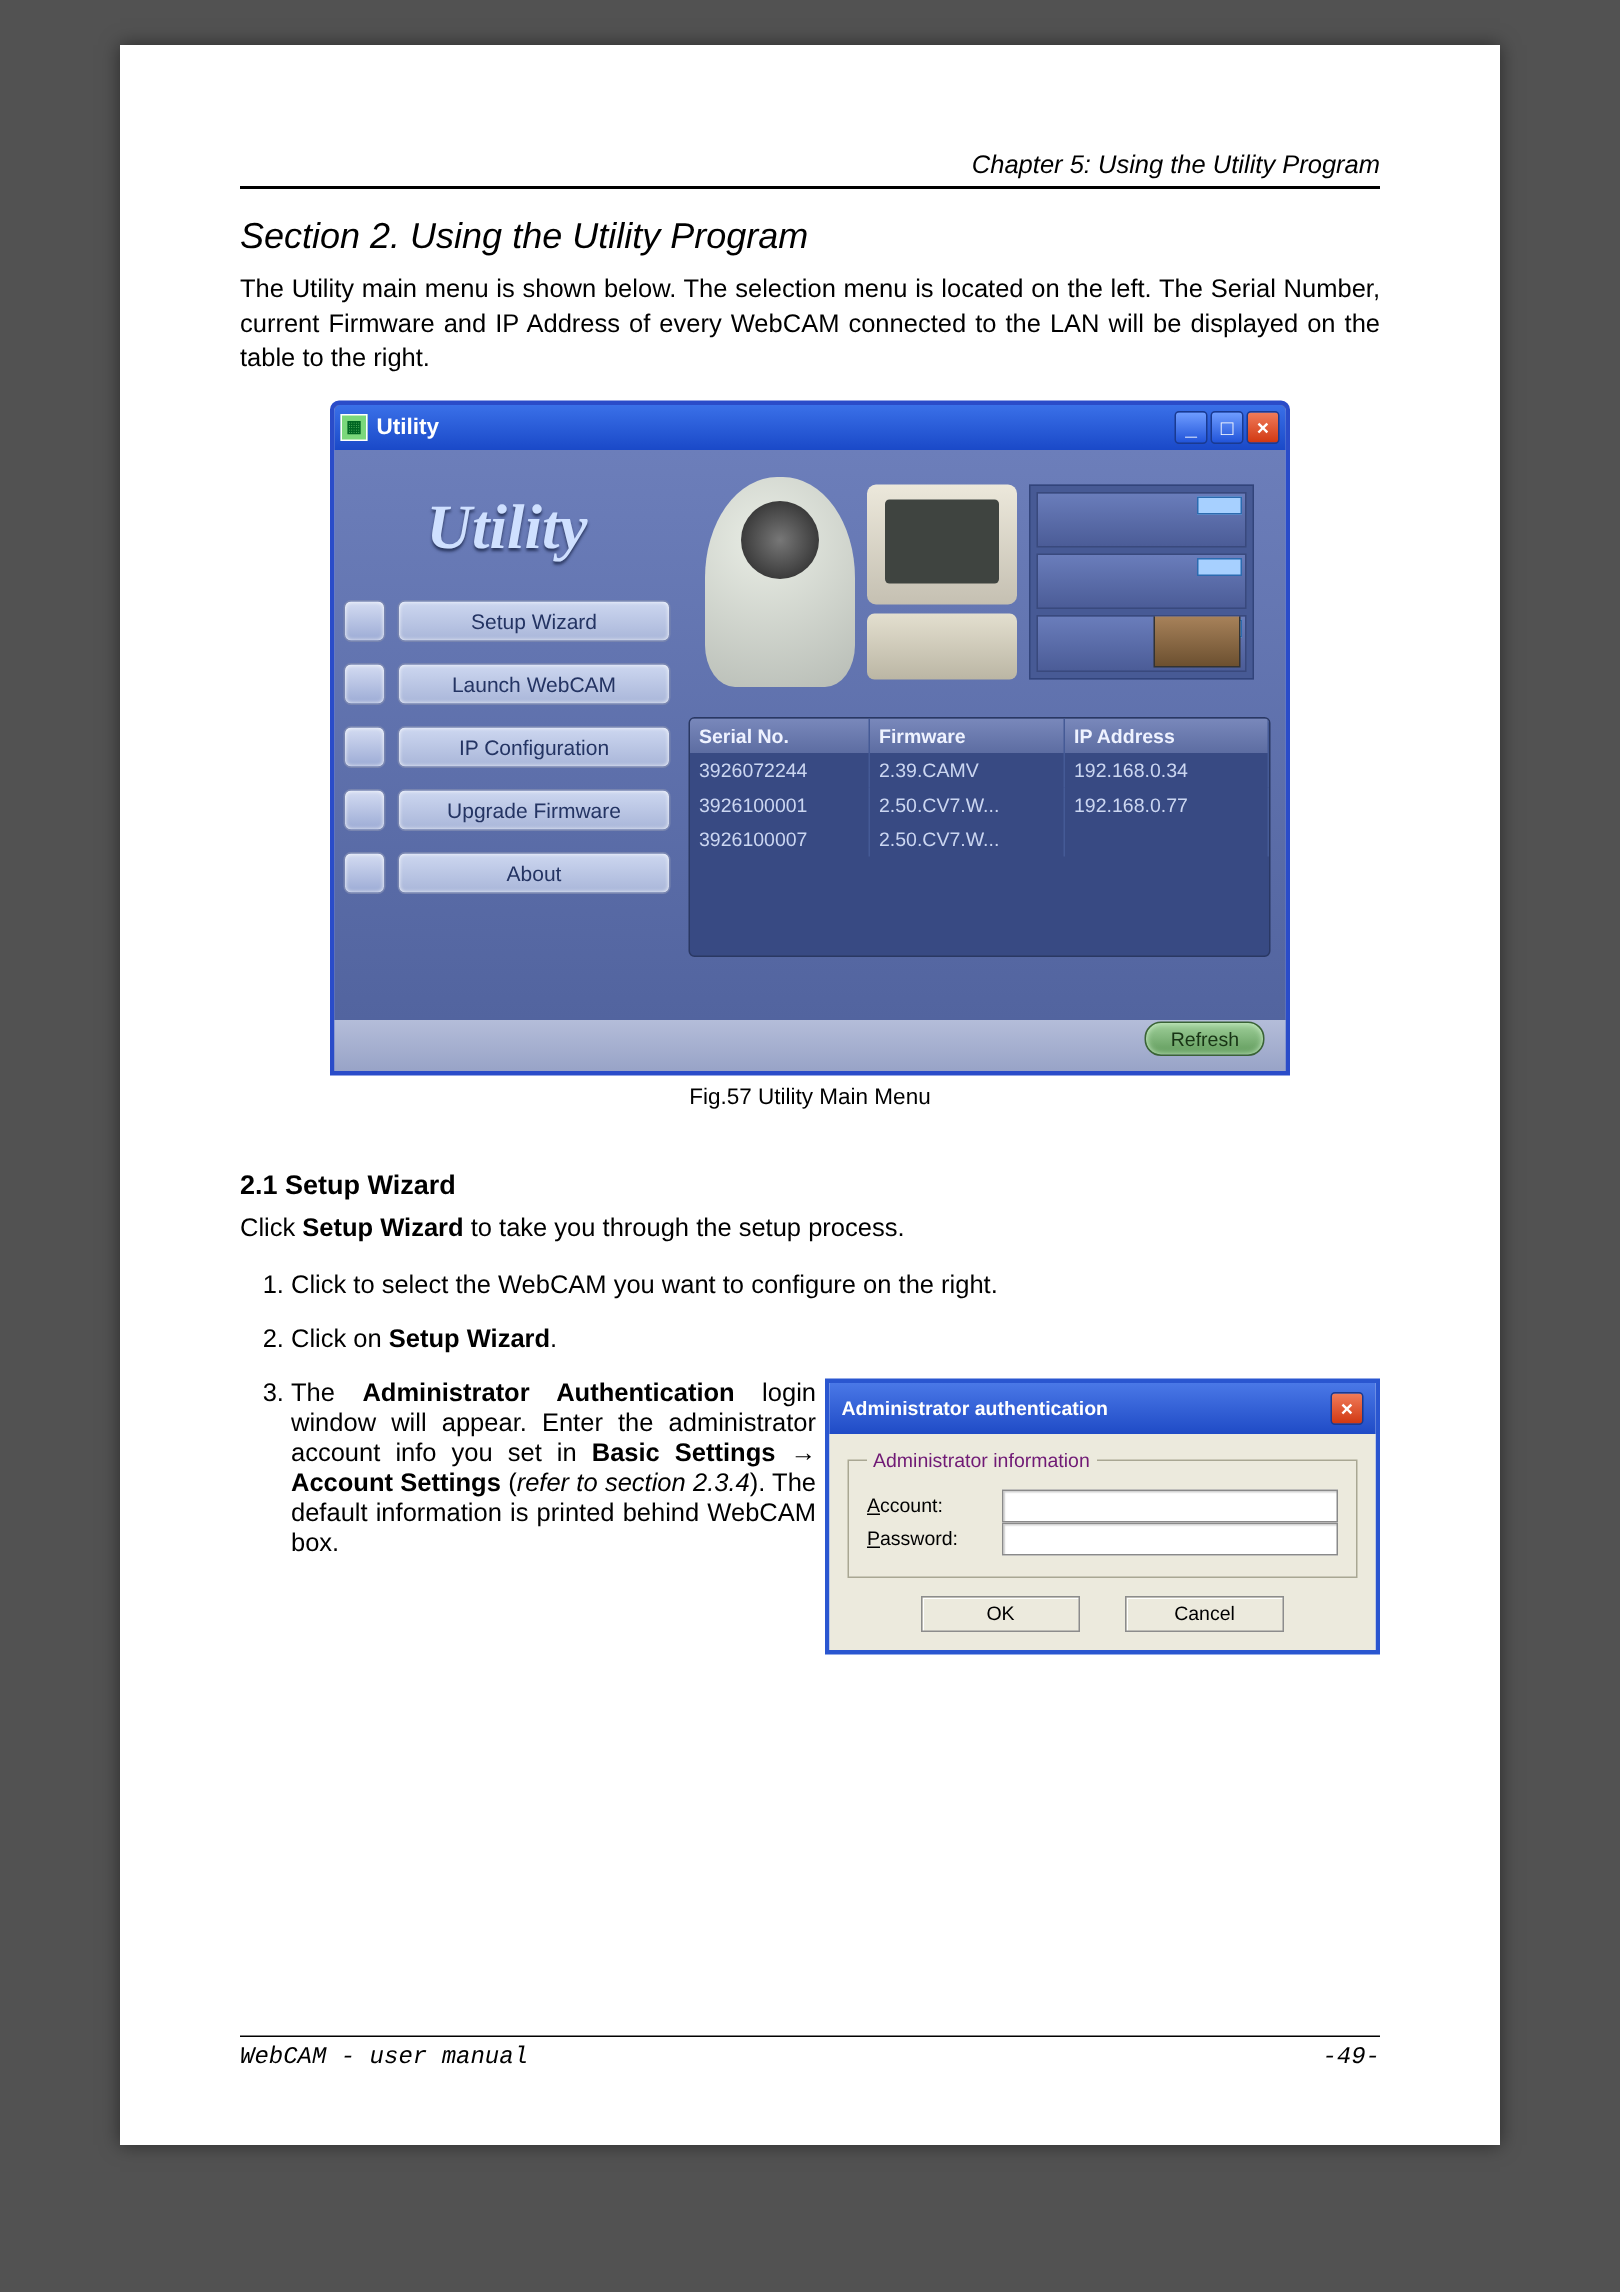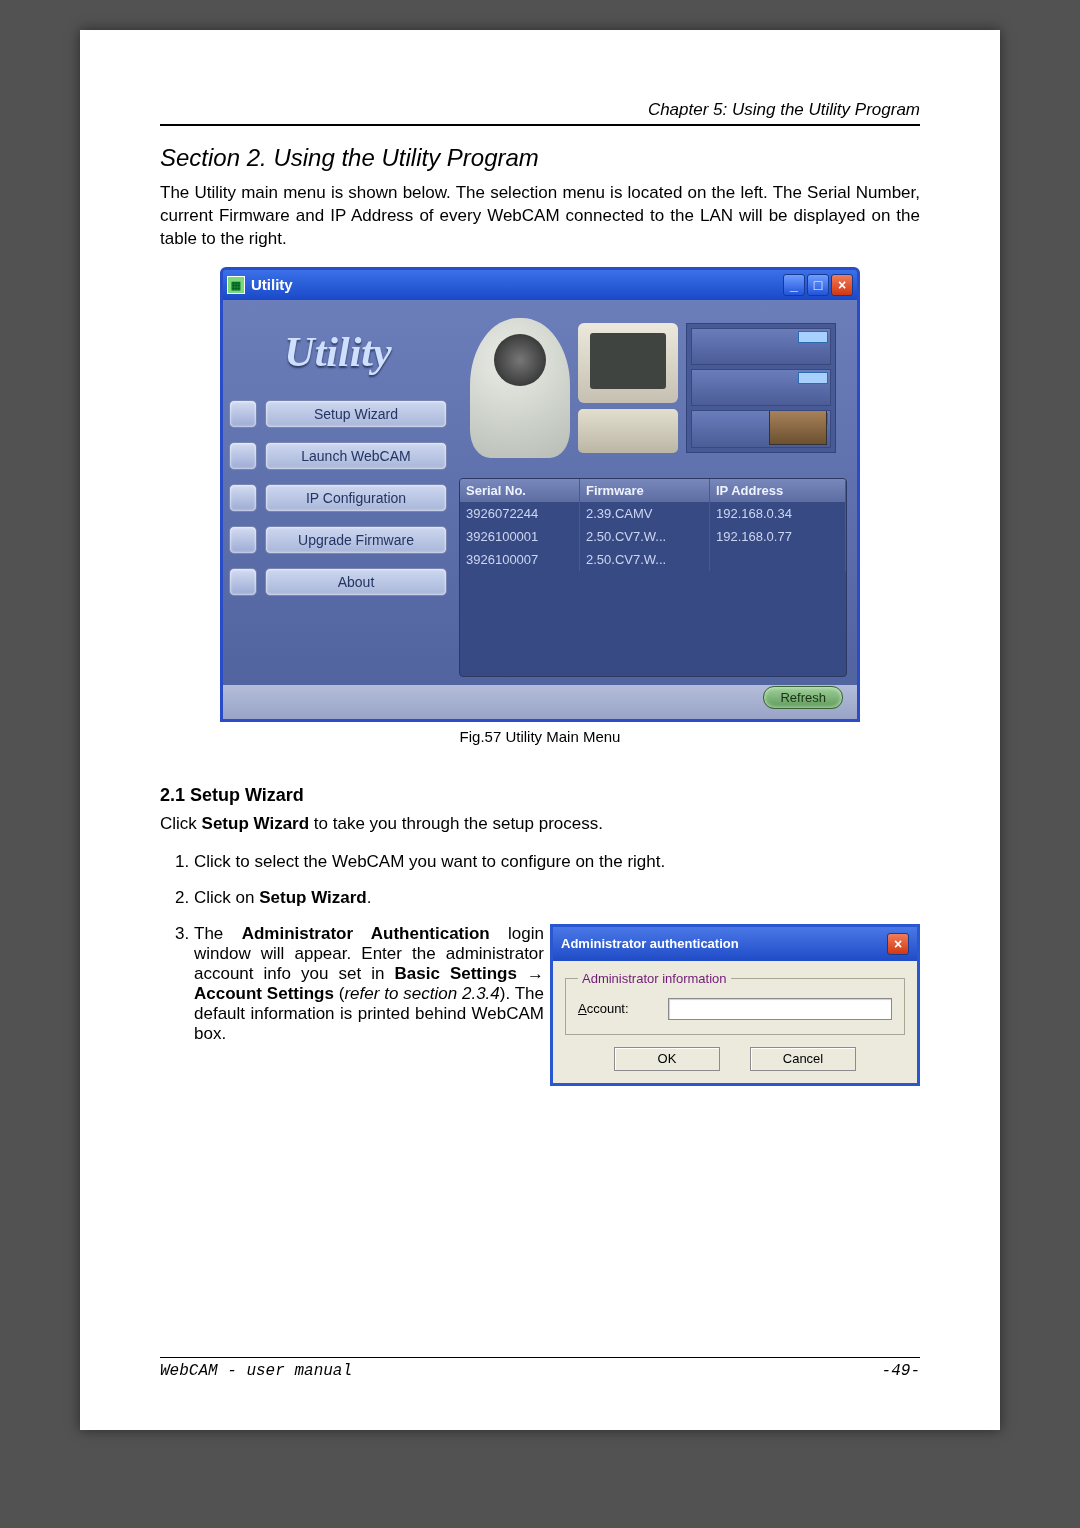--- a/index.html
+++ b/index.html
@@ -187,21 +187,21 @@
   }
   .thumb-row { flex:1; background: linear-gradient(#6a7dbb,#4b5c97); border:1px solid #39497d; position:relative; overflow:hidden;}
   .thumb-row::before {content:"";position:absolute;right:2px;top:2px;width:28px;height:10px;background:#a7d0ff;border:1px solid #2b6bb0;}
   .thumb-photo { position:absolute; right:3px; bottom:2px; width:58px; height:40px; background: linear-gradient(#b08960,#6c5030); border:1px solid #333;}
   .cam-table {
     background: #384a83;
     border: 1px solid #2a3863;
     border-radius: 4px;
     color: #cbd6f1;
     font-size: 13px;
-    height: 199px;
+    height: 160px;
     overflow: hidden;
   }
   .cam-th {
     display: flex;
     background: linear-gradient(#7988bb,#5d6da2);
     color: #eef2ff;
     font-weight: bold;
   }
   .cam-th > div, .cam-tr > div {
     padding: 4px 6px;
@@ -381,20 +381,24 @@
             <span>Administrator authentication</span>
             <div class="winbtn close">×</div>
           </div>
           <div class="auth-body">
             <fieldset class="auth-fs">
               <legend>Administrator information</legend>
               <div class="fld-row">
                 <label><span class="ul">A</span><span>ccount:</span></label>
                 <input type="text" style="">
               </div>
+              <div class="fld-row">
+                <label><span class="ul">P</span><span>assword:</span></label>
+                <input type="password" style="">
+              </div>
             </fieldset>
             <div class="auth-btn-row">
               <button class="auth-btn">OK</button>
               <button class="auth-btn">Cancel</button>
             </div>
           </div>
         </div>
       </div>
     </li>
   </ol>

